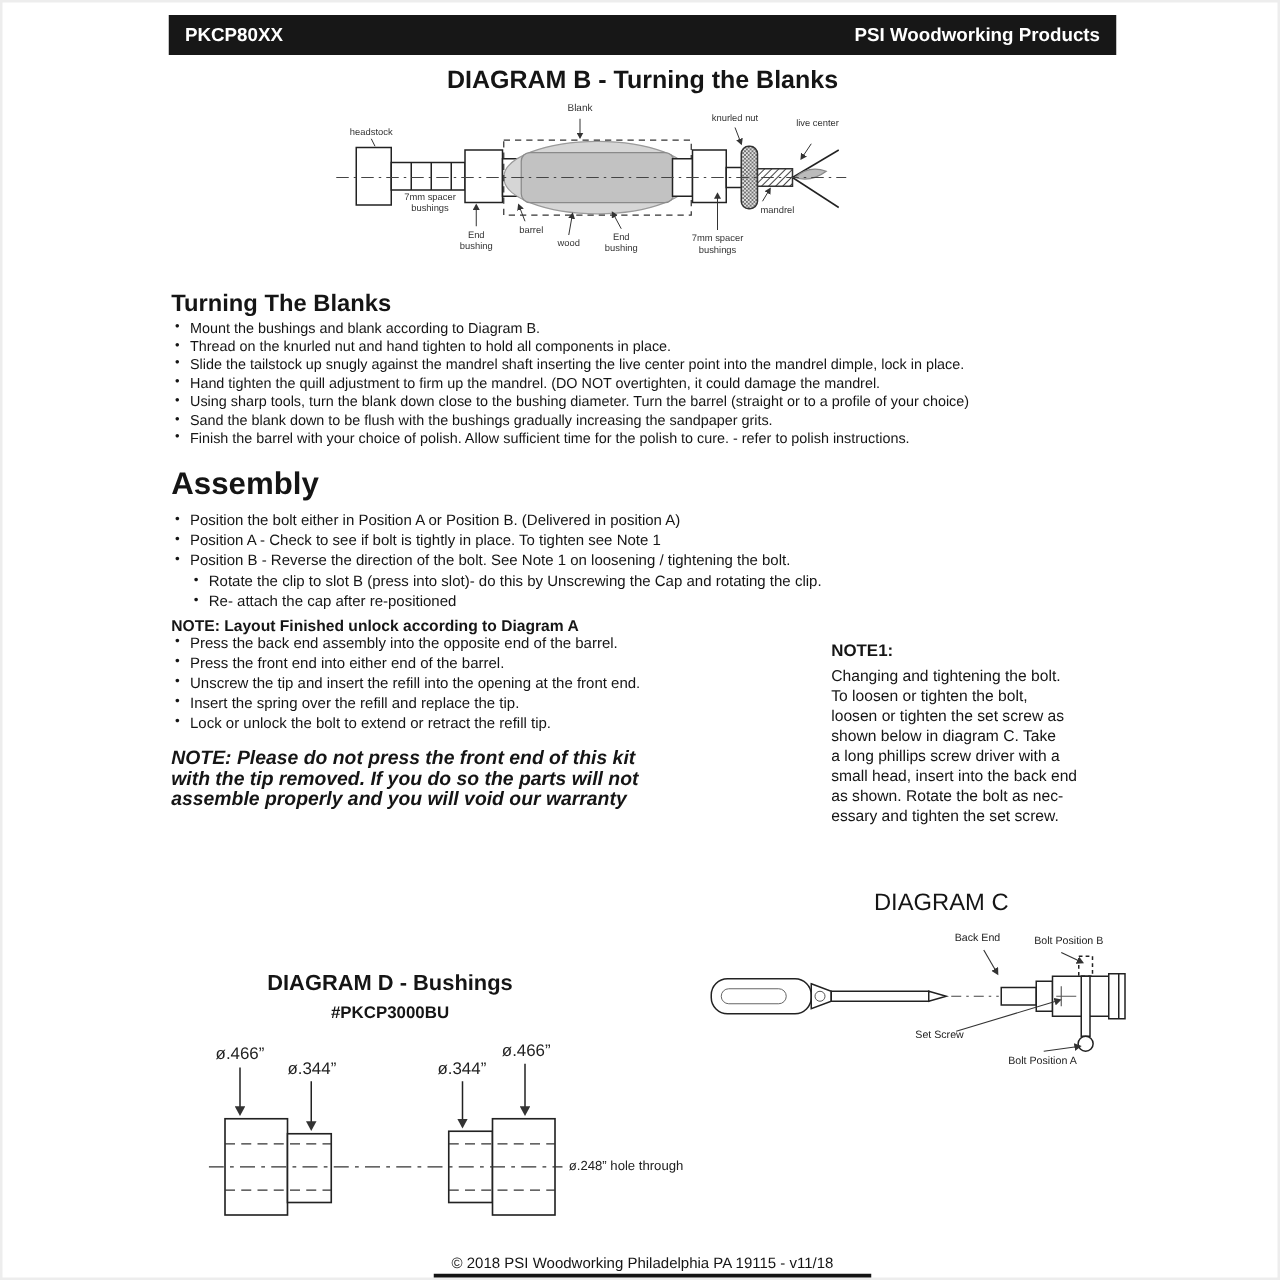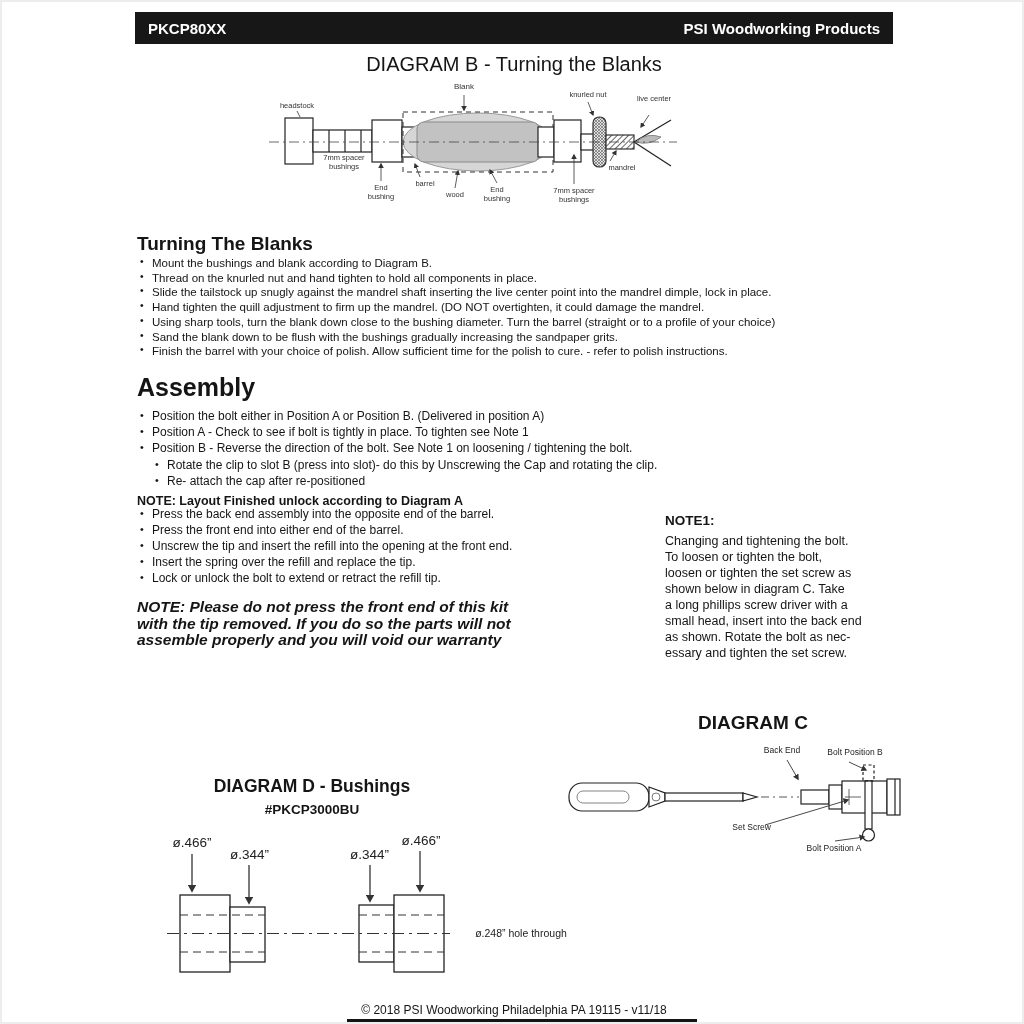--- a/index.html
+++ b/index.html
@@ -8,26 +8,26 @@
             border:2px solid #ededed; box-sizing:border-box; overflow:hidden; }
 
   
   .header-bar { position:absolute; left:133px; top:10px; width:758px; height:32px;
     background:#171717; color:#fff; display:flex; align-items:center;
     justify-content:space-between; padding:16px 13px; box-sizing:border-box;
     font-weight:bold; font-size:15px; }
 
   
   .diagram-b-title { position:absolute; left:133px; top:51px; width:758px;
-    text-align:center; font-size:20px; font-weight:normal; }
+    text-align:center; font-size:20px; font-weight:bold; }
   .turning-heading { position:absolute; left:135px; top:231px; font-size:19px; font-weight:bold; }
   .assembly-heading { position:absolute; left:135px; top:371px; font-size:25px; font-weight:bold; }
   .layout-note-heading { position:absolute; left:135px; top:492px; font-size:12.5px; font-weight:bold; }
   .diagram-c-title { position:absolute; left:651px; top:710px; width:200px;
-    text-align:center; font-size:19px; font-weight:bold; }
+    text-align:center; font-size:19px; font-weight:normal; }
   .diagram-d-title { position:absolute; left:165px; top:774px; width:290px;
     text-align:center; font-size:17.5px; font-weight:bold; }
   .diagram-d-part { position:absolute; left:165px; top:800px; width:290px;
     text-align:center; font-size:13.5px; font-weight:bold; }
 
   
   ul.bullets { list-style:none; margin:0; padding:0; position:absolute; }
   ul.bullets li { position:relative; padding-left:13px; white-space:nowrap; }
   ul.bullets li::before { content:"\2022"; position:absolute; left:1px; top:-1px; font-size:90%; }
   ul.bullets li.sub { padding-left:28px; }
@@ -49,21 +49,21 @@
 
   
   .diagram-b { position:absolute; left:255px; top:80px; width:430px; height:142px; }
   .diagram-c { position:absolute; left:563px; top:735px; width:340px; height:135px; }
   .diagram-d { position:absolute; left:165px; top:830px; width:425px; height:150px; }
   .diagram-b svg, .diagram-c svg, .diagram-d svg { position:absolute; left:0; top:0; }
 
   .dlabel { position:absolute; font-size:7.5px; color:#333; text-align:center; line-height:1.25; }
   .clabel { position:absolute; font-size:8.5px; color:#222; text-align:center; line-height:1.2; }
   .dim-label { position:absolute; font-size:13.5px; color:#222; text-align:center; }
-  .hole-label { position:absolute; font-size:10.5px; color:#222; text-align:center; }
+  .hole-label { position:absolute; font-size:10.5px; color:#222; text-align:left; }
 
   
   .footer-text { position:absolute; left:133px; top:1001px; width:758px;
     text-align:center; font-size:12px; }
   .bottom-bar { position:absolute; left:345px; top:1017px; width:350px; height:7px; background:#141414; }
 </style>
 </head>
 <body>
 
 <div class="canvas">

